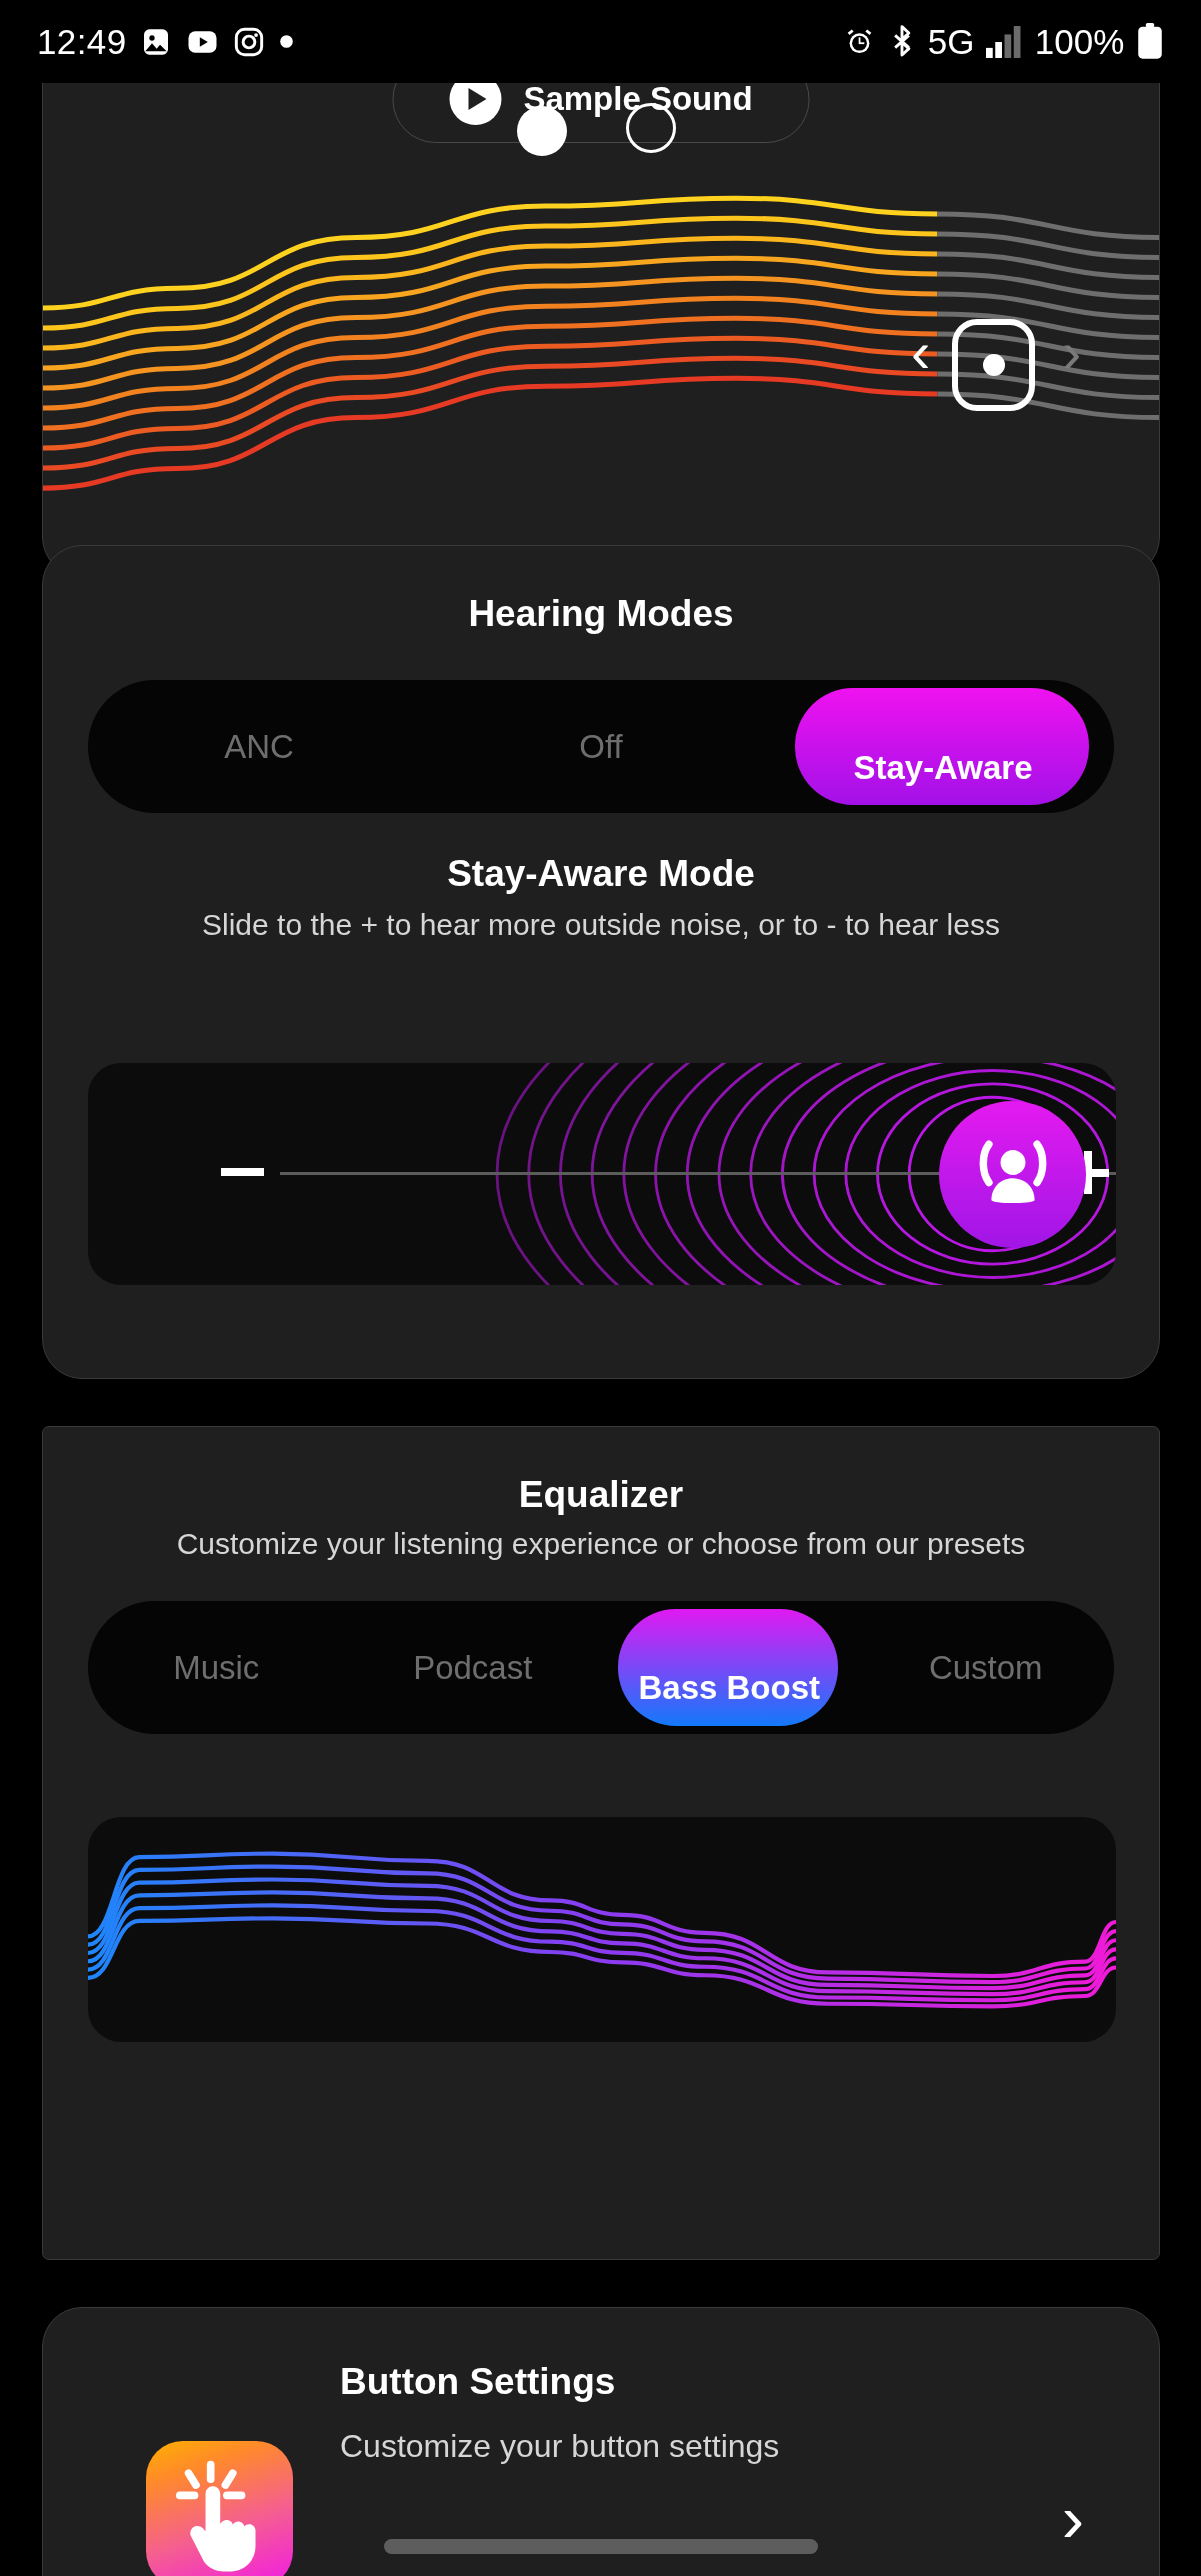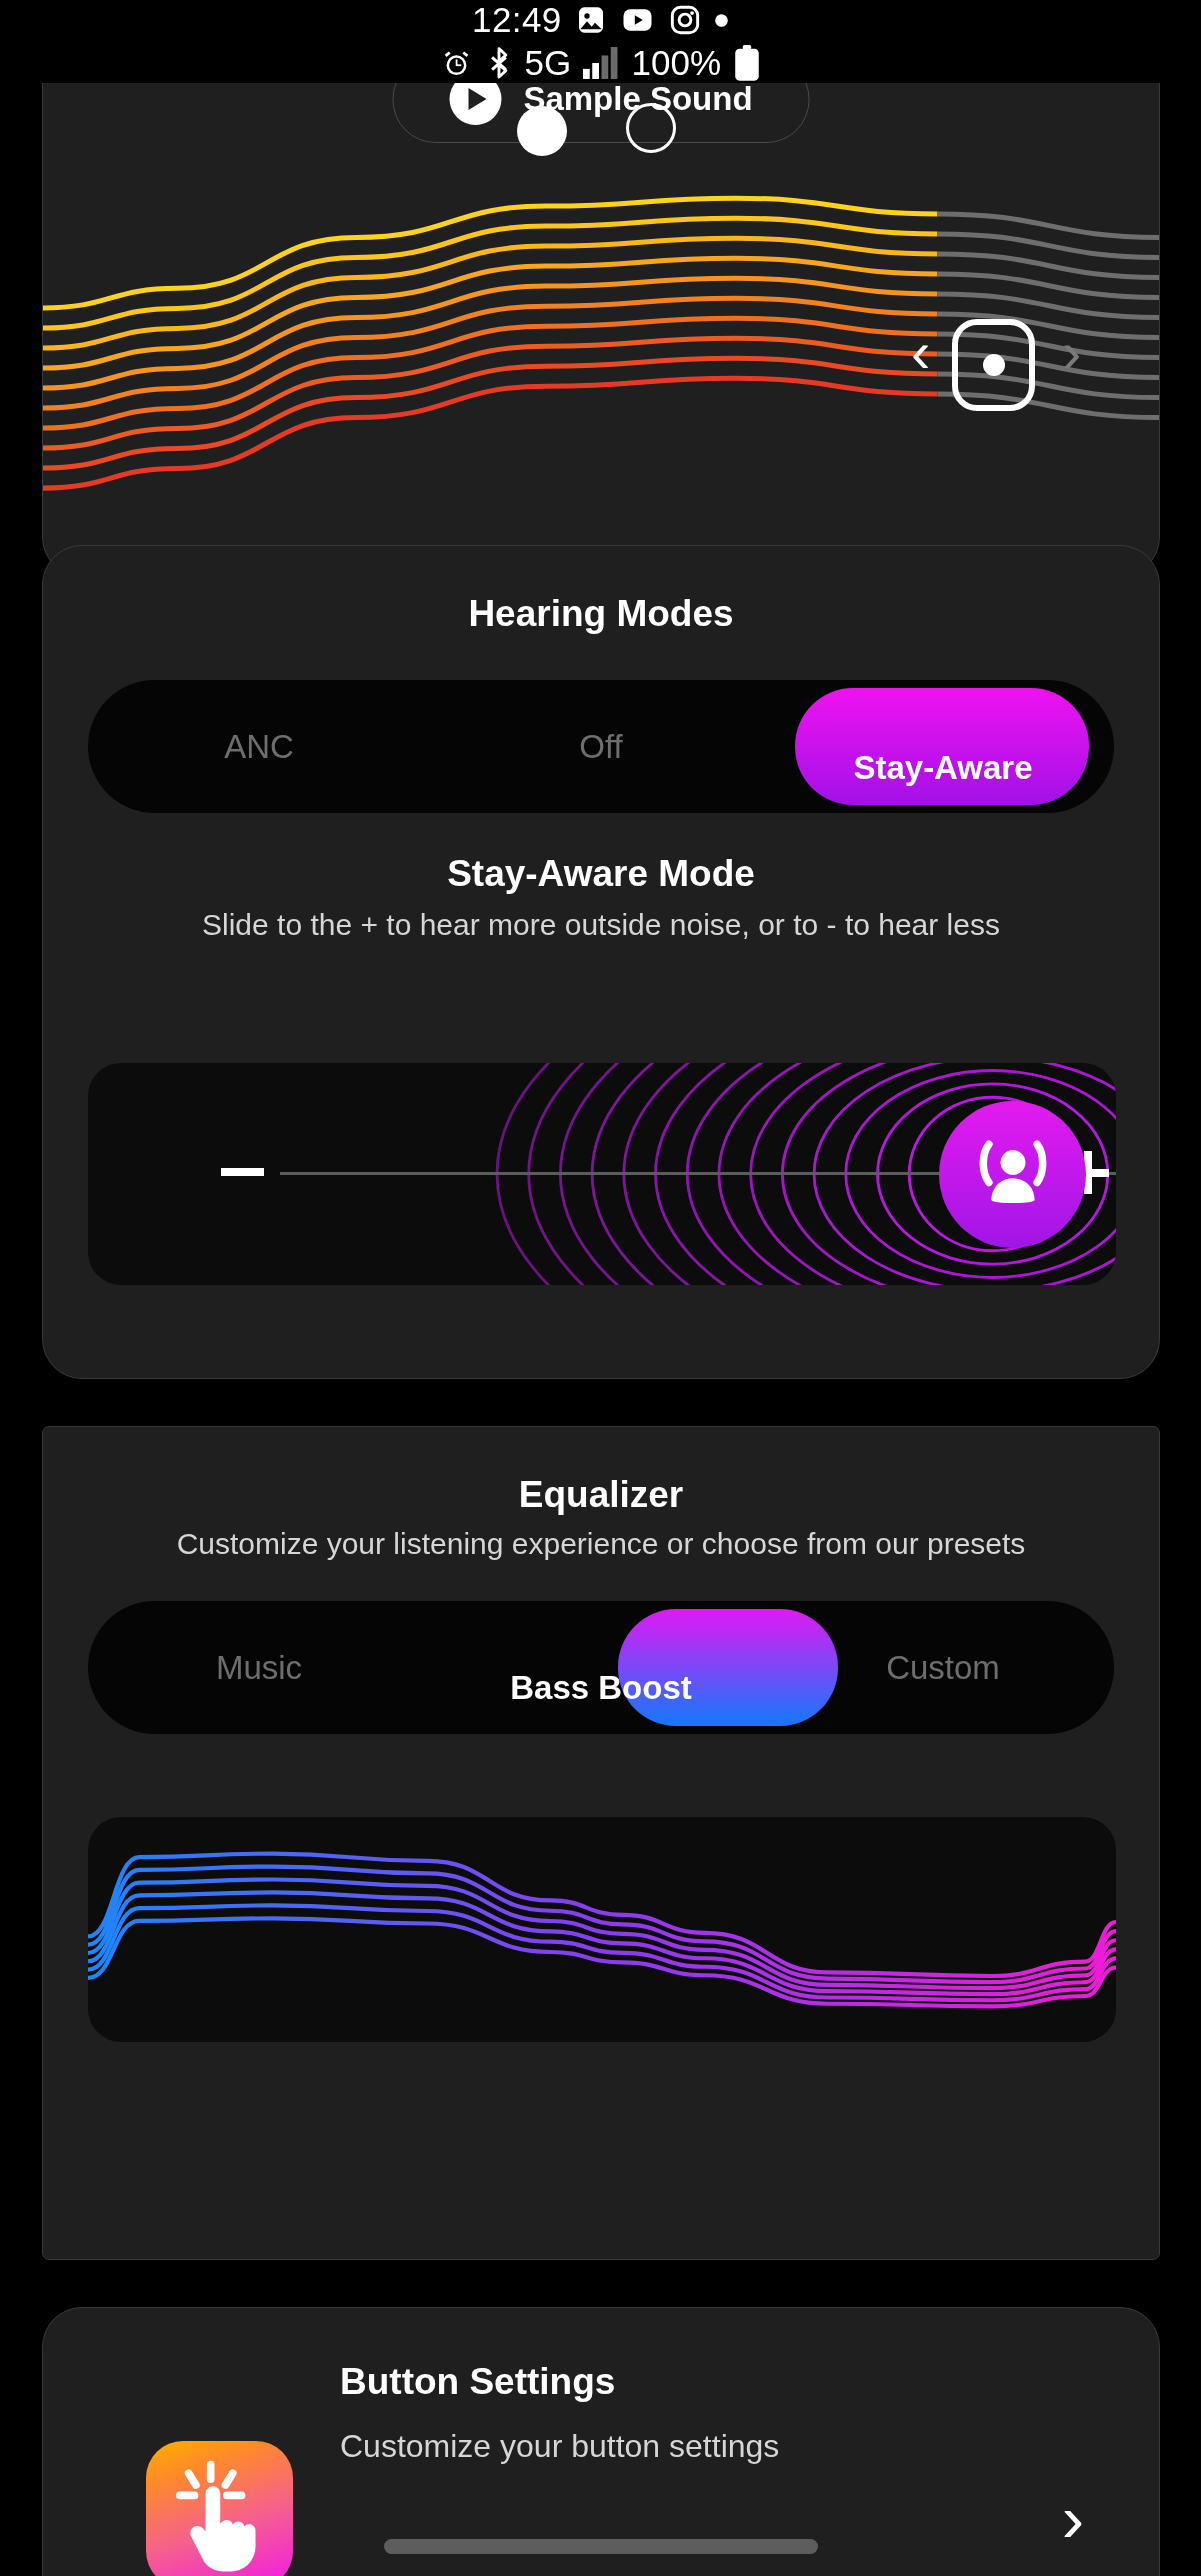--- a/index.html
+++ b/index.html
@@ -8,21 +8,21 @@
     background:#000;
     font-family:"Liberation Sans", sans-serif;
     overflow:hidden;
   }
   .phone { position:relative; width:1201px; height:2576px; background:#000; }
 
   
   .statusbar {
     position:absolute; top:0; left:0; width:1201px; height:83px;
     display:flex; align-items:center; justify-content:space-between;
-    padding:0 37px; z-index:50; background:#000;flex-direction:column;
+    padding:0 37px; z-index:50; background:#000;
   }
   .sb-left  { display:flex; align-items:center; gap:13.3px; }
   .sb-right { display:flex; align-items:center; gap:11.7px; }
   .sb-time  { color:#fff; font-size:35px; font-weight:400; letter-spacing:0.4px; }
   .sb-pct   { color:#fff; font-size:35px; font-weight:400; }
   .sb-ico   { display:flex; align-items:center; }
 
   
   .content { position:absolute; top:83px; left:0; width:1201px; height:2493px; }
 
@@ -316,20 +316,21 @@
       </div>
     </div>
 
     <div class="card" id="card-eq">
       <div class="card-title">Equalizer</div>
       <div class="sub-desc" style="margin-top:8px;">Customize your listening experience or choose from our presets</div>
 
       <div class="seg eq-seg">
         <div class="seg-pill pill-bassboost" id="eqPill" style="left: 530px; width: 220px;"></div>
         <div class="seg-item">Music</div>
+        <div class="seg-item">Podcast</div>
         <div class="seg-item active">Bass Boost</div>
         <div class="seg-item">Custom</div>
       </div>
 
       <div class="eq-graph">
         <svg id="eqSvg" width="1028" height="225" viewBox="0 0 1232 270" preserveAspectRatio="none">
             <defs>
               <linearGradient id="eqg" x1="0" y1="0" x2="1" y2="0">
                 <stop offset="0%" stop-color="#1e86fb"></stop>
                 <stop offset="50%" stop-color="#8a3cf0"></stop>

